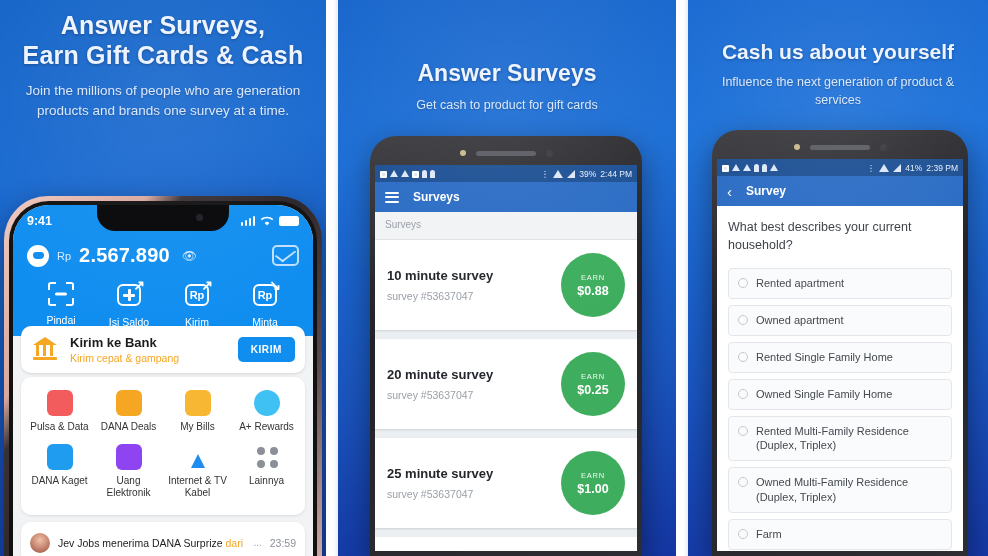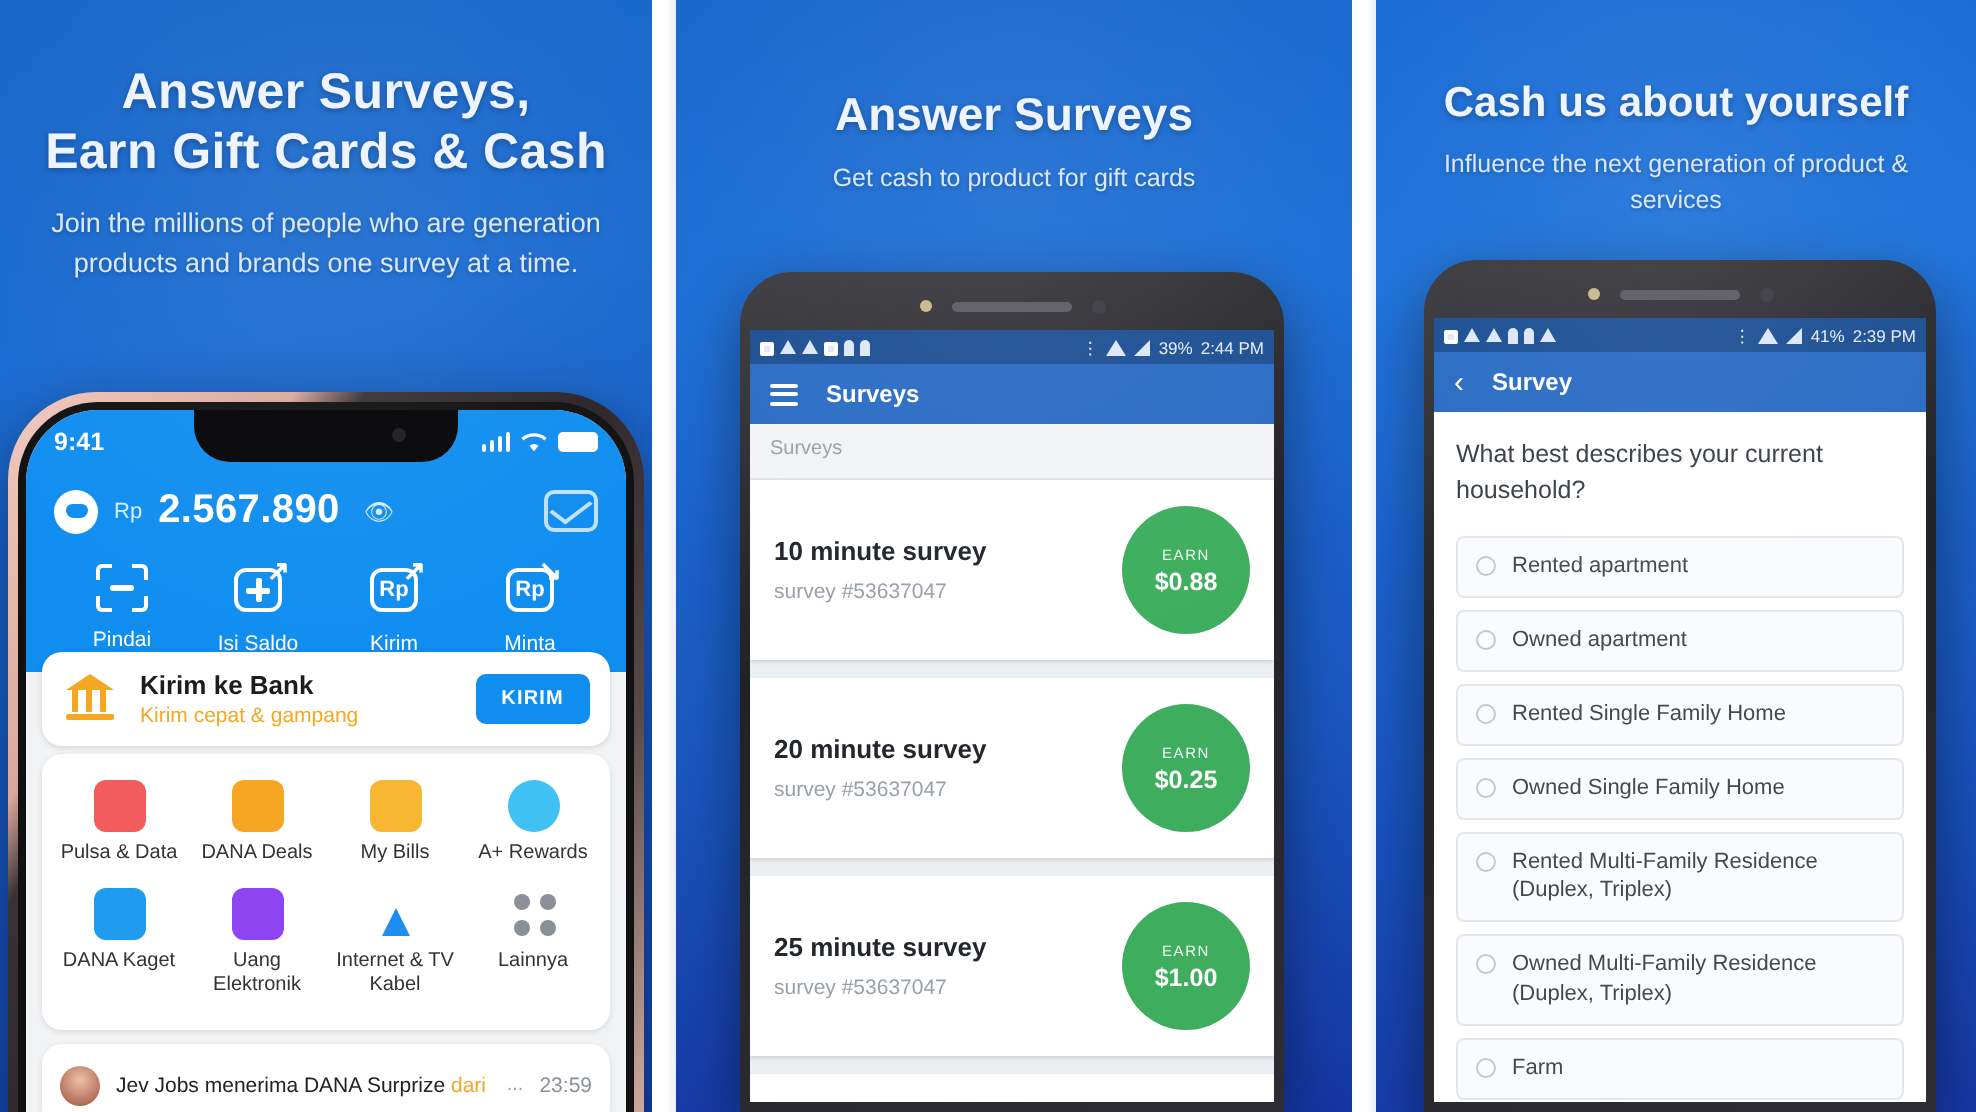--- a/index.html
+++ b/index.html
@@ -18,29 +18,29 @@
   .panel.p2 { width: 338px; background: linear-gradient(175deg,#1866cc 0%,#1b6ed6 28%,#1a55be 68%,#1436a3 100%); }
   .panel.p3 { width: 300px; background: linear-gradient(175deg,#1a6ad2 0%,#1d72da 25%,#1a57c2 65%,#1538a6 100%); }
 
   .panel::after{
     content:""; position:absolute; inset:0; pointer-events:none;
     background: radial-gradient(110% 70% at 50% 18%, rgba(255,255,255,.08), rgba(0,0,0,0) 60%);
   }
 
   
   .head { position: relative; z-index: 3; text-align: center; color: #eef4ff; padding: 0 14px; }
-  .p1 .head { padding-top: 32px; }
+  .p1 .head { padding-top: 11px; }
   .h-title { font-weight: bold; line-height: 1.18; text-shadow: 0 1px 3px rgba(0,0,0,.28); }
   .p1 .h-title { font-size: 25px; letter-spacing: .2px; }
   .p2 .h-title { font-size: 23px; }
   .p3 .h-title { font-size: 21px; }
   .h-sub { margin-top: 11px; font-size: 13.5px; line-height: 1.45; color: #dbe8fb; text-shadow: 0 1px 2px rgba(0,0,0,.22); }
   .p2 .h-sub { font-size: 12.5px; margin-top: 9px; }
   .p3 .h-sub { font-size: 12.5px; margin-top: 8px; }
-  .p2 .head { padding-top: 44px; }
+  .p2 .head { padding-top: 60px; }
   .p3 .head { padding-top: 40px; }
 
   
   .iphone {
     position: absolute; left: 4px; top: 196px; width: 318px; height: 400px;
     border-radius: 44px 44px 0 0;
     background: linear-gradient(125deg,#f0c9bf 0%,#d9a89c 24%,#3a3136 30%,#2b2428 50%,#5a4a4c 72%,#e7bcb0 100%);
     padding: 5px;
     box-shadow: 0 8px 26px rgba(0,0,0,.35);
   }

